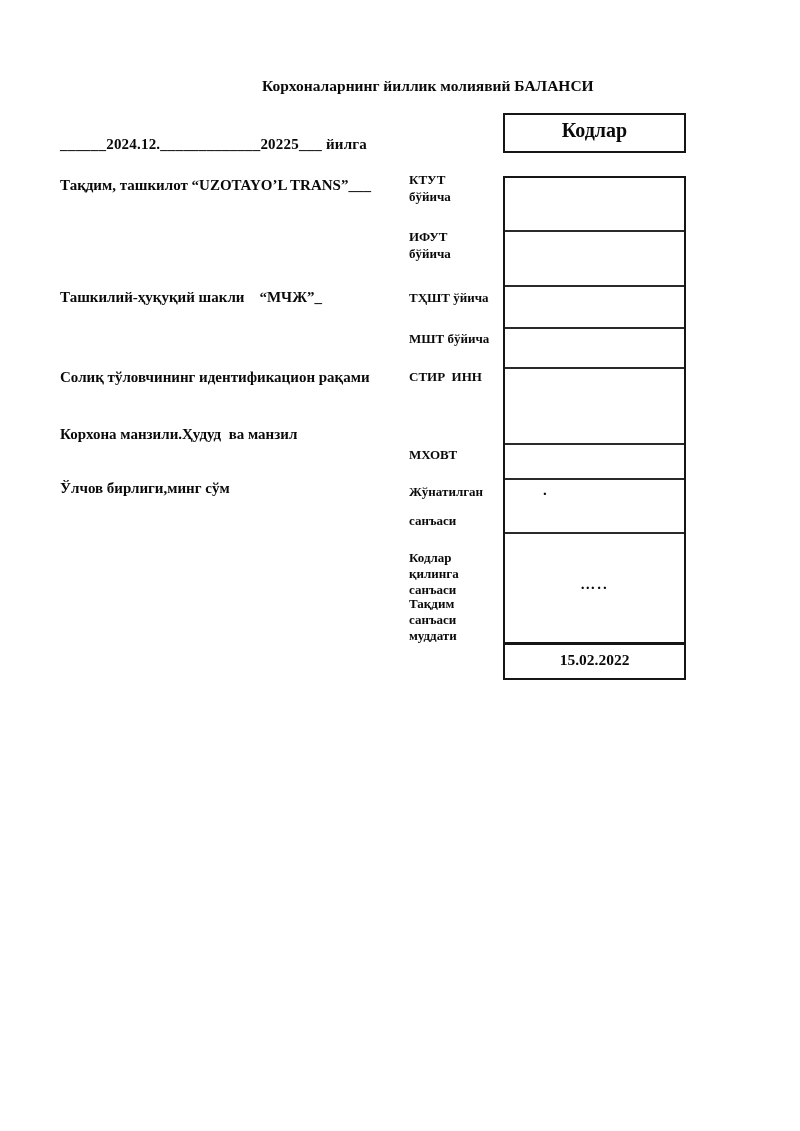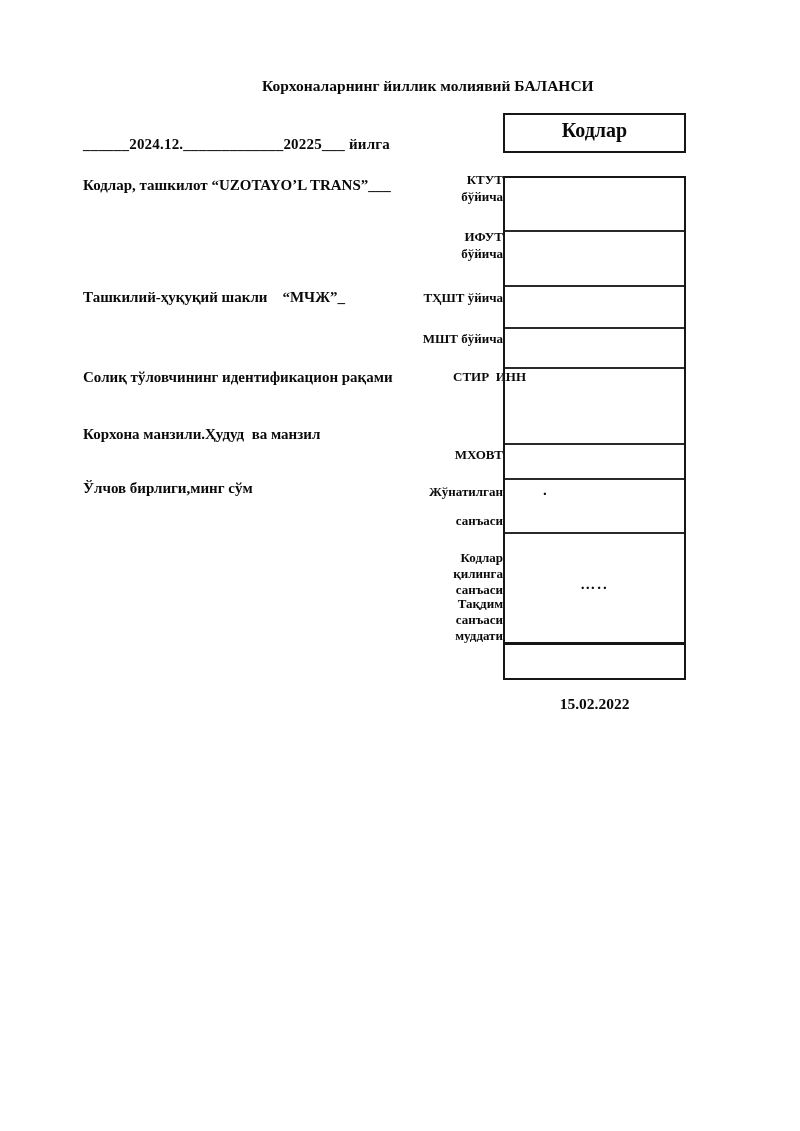--- a/index.html
+++ b/index.html
@@ -6,22 +6,22 @@
   .page {
     position: relative;
     width: 800px;
     height: 1131px;
     background: #ffffff;
     font-family: "Liberation Serif", serif;
     font-weight: bold;
     color: #0a0a0a;
     overflow: hidden;
   }
-  .abs { position: absolute; text-align: right; }
-  .pre { white-space: pre; margin-left: 23px; }
+  .abs { position: absolute; }
+  .pre { white-space: pre; }
   .title {
     left: 262px; top: 77px;
     font-size: 15.5px;
   }
   .period {
     left: 60px; top: 136px;
     font-size: 15px;
     letter-spacing: 0.2px;
   }
   .llabel {
@@ -48,21 +48,21 @@
     width: 183px; height: 504px;
     border: 2px solid #161616;
     box-sizing: border-box;
   }
   .crow {
     position: relative;
     box-sizing: border-box;
     border-bottom: 2px solid #2a2a2a;
     width: 100%;
   }
-  .crow.last { border-bottom: none; margin-top: 44px; }
+  .crow.last { border-bottom: none; }
   .crow.thickb { border-bottom-width: 3px; border-bottom-color: #161616; }
   .cell-center {
     display: flex; align-items: center; justify-content: center;
   }
   .dot-value {
     position: absolute; left: 38px; top: 2px;
     font-size: 15px;
   }
   .dots-value {
     font-size: 15px; letter-spacing: 2px;
@@ -72,21 +72,21 @@
 </style>
 </head>
 <body>
 
 <div class="page">
 
   <div class="abs title">Корхоналарнинг йиллик молиявий  БАЛАНСИ</div>
 
   <div class="abs period pre">______2024.12._____________20225___ йилга</div>
 
-  <div class="abs llabel pre" style="top:177px">Кодлар, ташкилот “UZOTAYO’L TRANS”___</div>
+  <div class="abs llabel pre" style="top:177px">Тақдим, ташкилот “UZOTAYO’L TRANS”___</div>
   <div class="abs llabel pre" style="top:289px">Ташкилий-ҳуқуқий шакли    “МЧЖ”_</div>
   <div class="abs llabel pre" style="top:369px">Солиқ тўловчининг идентификацион рақами</div>
   <div class="abs llabel pre" style="top:426px">Корхона манзили.Ҳудуд  ва манзил</div>
   <div class="abs llabel pre" style="top:480px">Ўлчов бирлиги,минг сўм</div>
 
   <div class="abs mlabel" style="top:171px">
     <div>КТУТ</div>
     <div>бўйича</div>
   </div>
   <div class="abs mlabel" style="top:228px">

